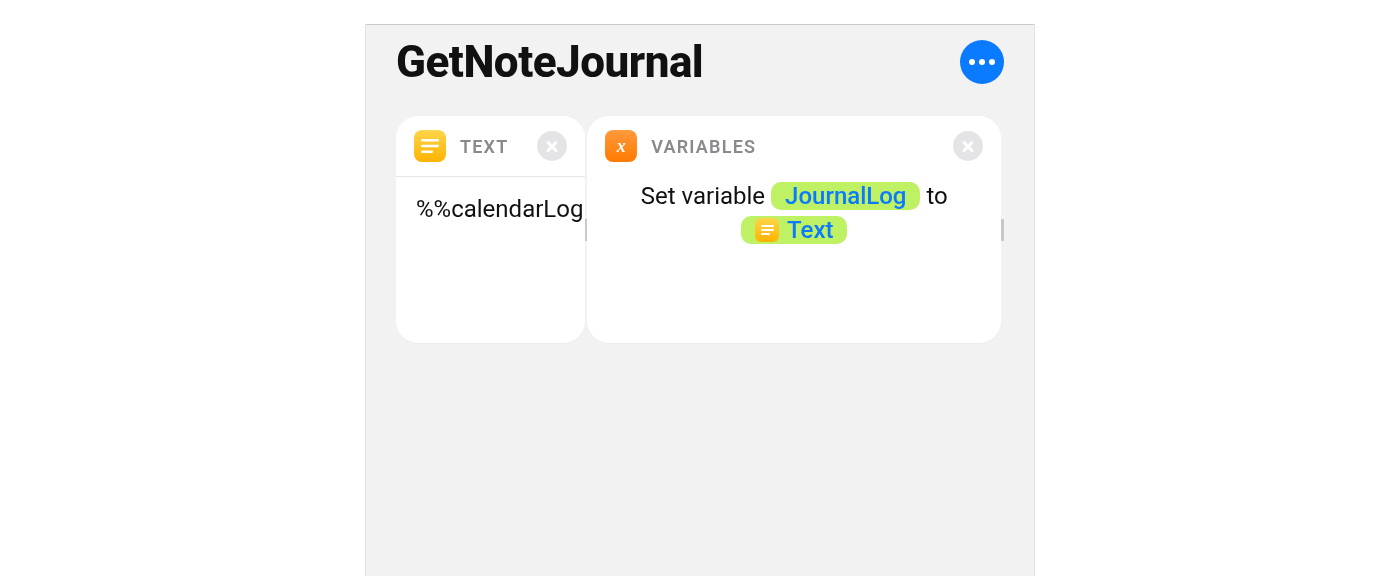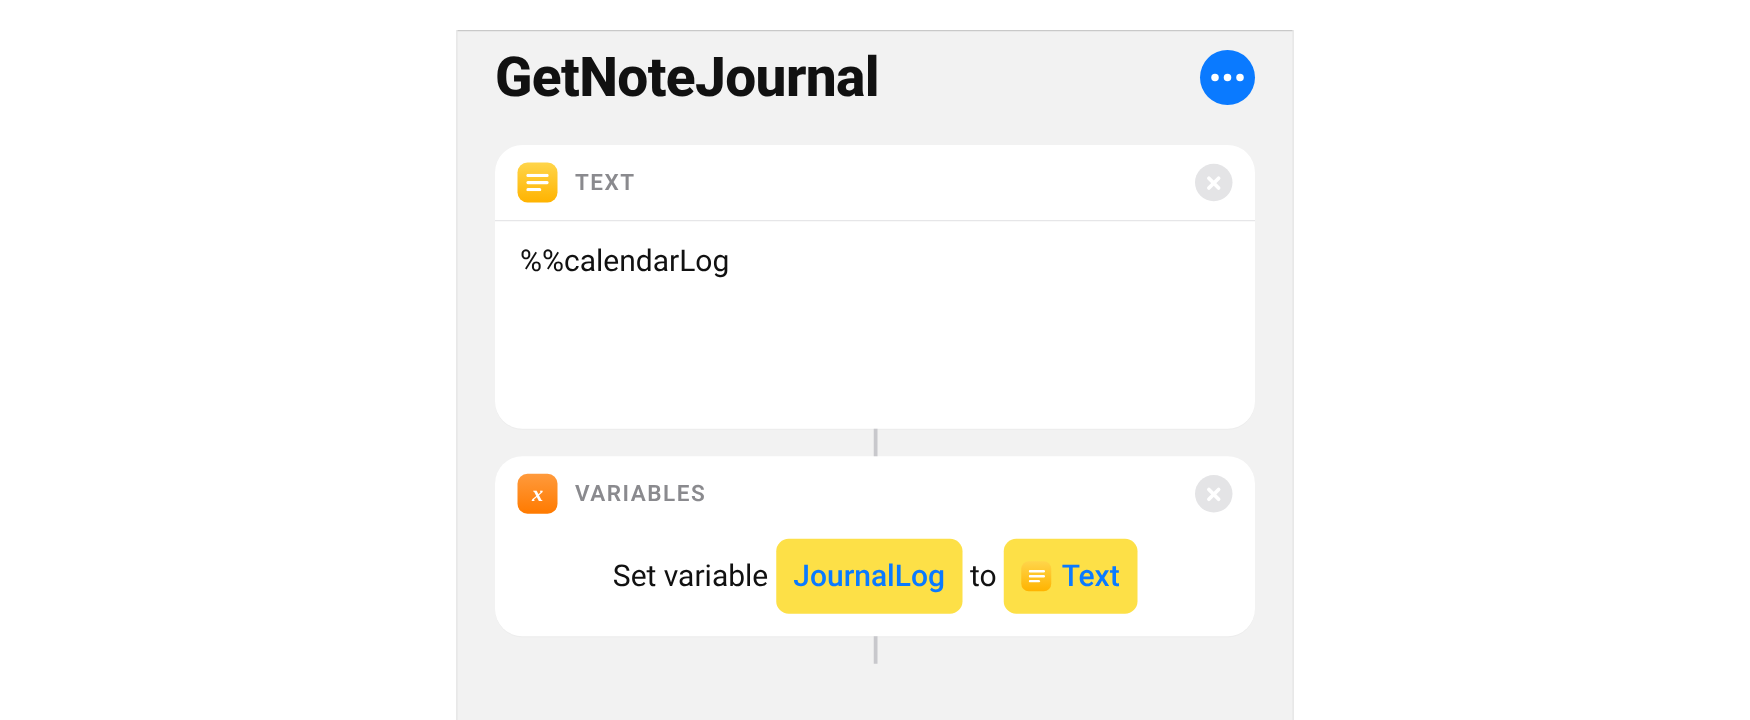--- a/index.html
+++ b/index.html
@@ -52,21 +52,21 @@
     cursor: pointer;
   }
   .more-btn span {
     width: 6px; height: 6px; border-radius: 50%; background: #fff; display: block;
   }
 
   
   .flow {
     padding: 0 30px 0 30px;
     display: flex;
-    flex-direction: column;
+    flex-direction: row;
     position: relative;
   }
   .card {
     background: #fff;
     border-radius: 22px;
     box-shadow: 0 1px 0 rgba(0,0,0,0.02);
     overflow: hidden;
   }
   .card-header {
     display: flex;
@@ -133,24 +133,24 @@
     flex-wrap: wrap;
     gap: 6px;
     font-size: 24px;
     color: #111;
     justify-content: center;
   }
   .pill {
     display: inline-flex;
     align-items: center;
     gap: 8px;
-    background: #fde047;
+    background: #bef264;
     color: #0a7aff;
     font-weight: 500;
-    padding: 16px 14px;
+    padding: 0 14px;
     border-radius: 10px;
     font-size: 24px;
   }
   .pill .mini-icon {
     width: 24px; height: 24px; border-radius: 6px;
     display: flex; align-items: center; justify-content: center;
   }
 
   
   .svg-lines { display:block; }

